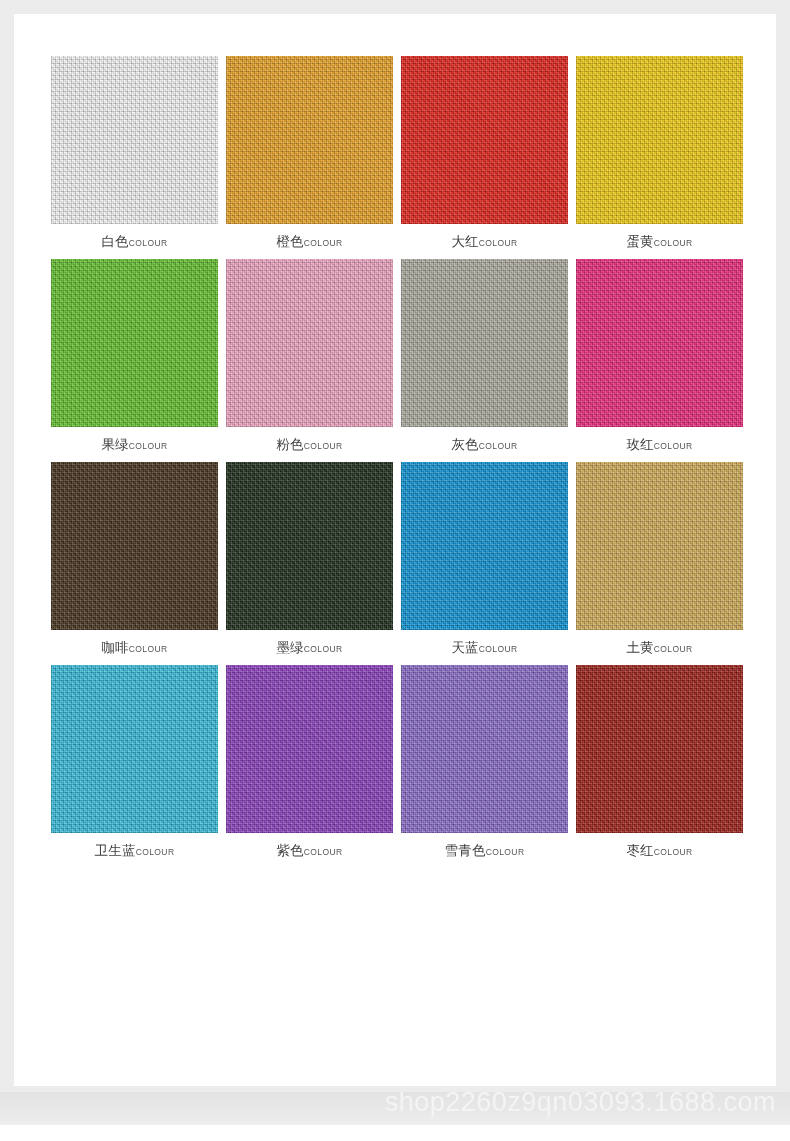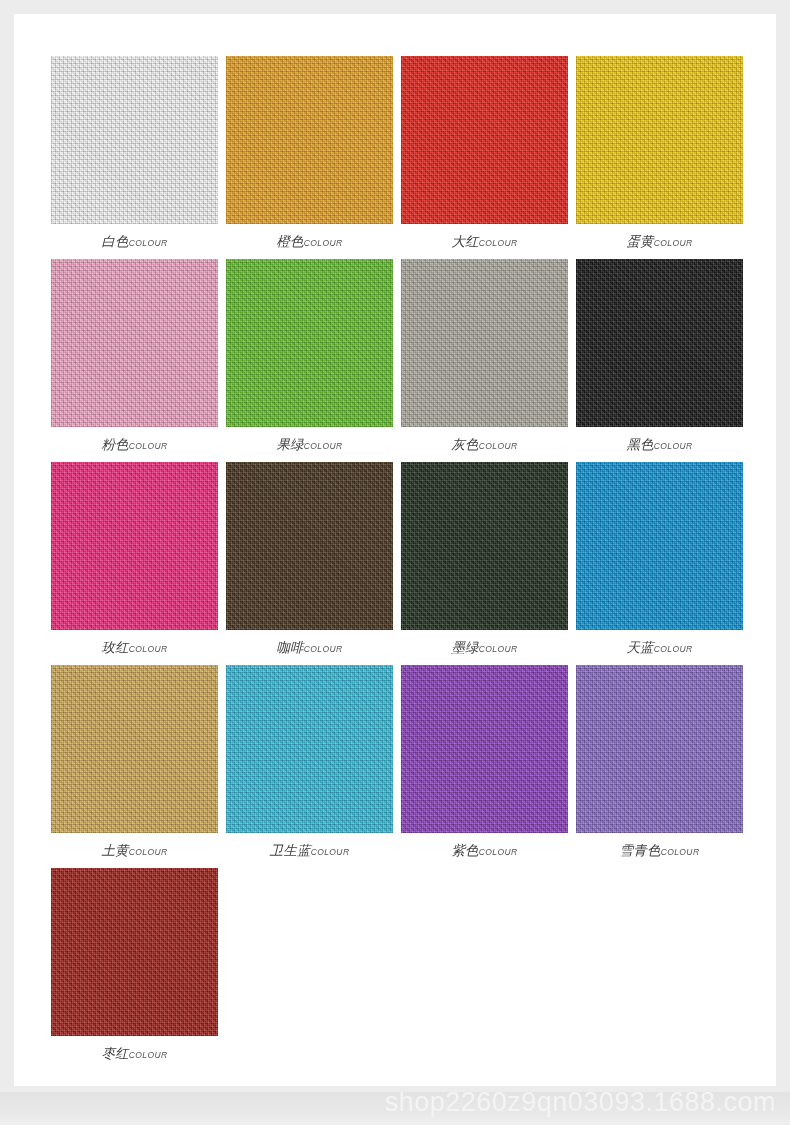--- a/index.html
+++ b/index.html
@@ -24,21 +24,20 @@
   
   #frame {
     position: absolute;
     left: 0;
     top: 0;
     width: 790px;
     height: 1100px;
     background: #ececed;
     box-sizing: border-box;
     padding: 14px;
-    font-style: italic;
   }
   #sheet {
     position: relative;
     width: 100%;
     height: 100%;
     background: #ffffff;
     box-sizing: border-box;
   }
 
   #grid {
@@ -167,34 +166,30 @@
           </div>
           <div class="cell">
             <div class="swatch" style="background-color: rgb(226, 35, 26);"></div>
             <div class="label"><span class="cn">大红</span><span class="en">COLOUR</span></div>
           </div>
           <div class="cell">
             <div class="swatch" style="background-color: rgb(242, 204, 20);"></div>
             <div class="label"><span class="cn">蛋黄</span><span class="en">COLOUR</span></div>
           </div>
           <div class="cell">
+            <div class="swatch" style="background-color: rgb(100, 193, 46);"></div>
+            <div class="label"><span class="cn">果绿</span><span class="en">COLOUR</span></div>
+          </div>
+          <div class="cell">
             <div class="swatch" style="background-color: rgb(242, 166, 196);"></div>
             <div class="label"><span class="cn">粉色</span><span class="en">COLOUR</span></div>
           </div>
           <div class="cell">
-            <div class="swatch" style="background-color: rgb(100, 193, 46);"></div>
-            <div class="label"><span class="cn">果绿</span><span class="en">COLOUR</span></div>
-          </div>
-          <div class="cell">
             <div class="swatch" style="background-color: rgb(174, 172, 160);"></div>
             <div class="label"><span class="cn">灰色</span><span class="en">COLOUR</span></div>
-          </div>
-          <div class="cell">
-            <div class="swatch" style="background-color: rgb(21, 21, 22);"></div>
-            <div class="label"><span class="cn">黑色</span><span class="en">COLOUR</span></div>
           </div>
           <div class="cell">
             <div class="swatch" style="background-color: rgb(236, 42, 123);"></div>
             <div class="label"><span class="cn">玫红</span><span class="en">COLOUR</span></div>
           </div>
           <div class="cell">
             <div class="swatch" style="background-color: rgb(69, 49, 28);"></div>
             <div class="label"><span class="cn">咖啡</span><span class="en">COLOUR</span></div>
           </div>
           <div class="cell">

